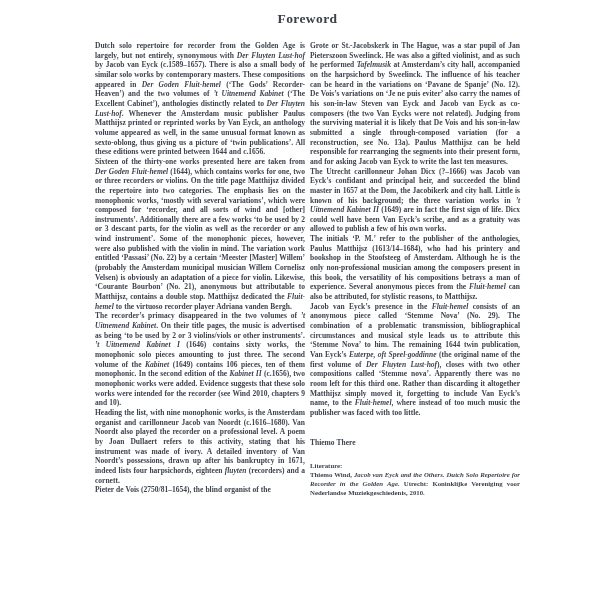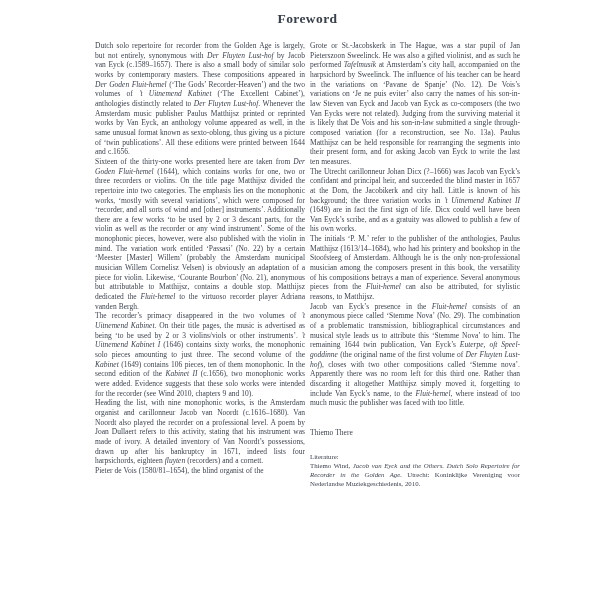--- a/index.html
+++ b/index.html
@@ -26,20 +26,21 @@
     margin: 0 0 14px 0;
     color: #394049;
   }
   .columns {
     display: flex;
     gap: 5px;
   }
   .col {
     width: 210px;
     flex: 0 0 210px;
+    font-weight: bold;
   }
   .para {
     margin: 0;
     text-align: justify;
     font-size: 7.5px;
     line-height: 9.65px;
     word-spacing: 0.2px;
   }
   .para i { font-style: italic; }
   .para.signature {
@@ -61,21 +62,21 @@
 <body>
 
 <div class="page">
   <h1 class="title">Foreword</h1>
   <div class="columns">
     <div class="col" id="col-left">
         <p class="para"><span>Dutch solo repertoire for recorder from the Golden Age is largely, but not entirely, synonymous with </span><i>Der Fluyten Lust-hof</i><span> by Jacob van Eyck (c.1589–1657). There is also a small body of similar solo works by contemporary masters. These compositions appeared in </span><i>Der Goden Fluit-hemel</i><span> (‘The Gods’ Recorder-Heaven’) and the two volumes of </span><i>’t Uitnemend Kabinet</i><span> (‘The Excellent Cabinet’), anthologies distinctly related to </span><i>Der Fluyten Lust-hof</i><span>. Whenever the Amsterdam music publisher Paulus Matthijsz printed or reprinted works by Van Eyck, an anthology volume appeared as well, in the same unusual format known as sexto-oblong, thus giving us a picture of ‘twin publications’. All these editions were printed between 1644 and c.1656.</span></p>
         <p class="para"><span>Sixteen of the thirty-one works presented here are taken from </span><i>Der Goden Fluit-hemel</i><span> (1644), which contains works for one, two or three recorders or violins. On the title page Matthijsz divided the repertoire into two categories. The emphasis lies on the monophonic works, ‘mostly with several variations’, which were composed for ‘recorder, and all sorts of wind and [other] instruments’. Additionally there are a few works ‘to be used by 2 or 3 descant parts, for the violin as well as the recorder or any wind instrument’. Some of the monophonic pieces, however, were also published with the violin in mind. The variation work entitled ‘Passasi’ (No. 22) by a certain ‘Meester [Master] Willem’ (probably the Amsterdam municipal musician Willem Cornelisz Velsen) is obviously an adaptation of a piece for violin. Likewise, ‘Courante Bourbon’ (No. 21), anonymous but attributable to Matthijsz, contains a double stop. Matthijsz dedicated the </span><i>Fluit-hemel</i><span> to the virtuoso recorder player Adriana vanden Bergh.</span></p>
         <p class="para"><span>The recorder’s primacy disappeared in the two volumes of </span><i>’t Uitnemend Kabinet</i><span>. On their title pages, the music is advertised as being ‘to be used by 2 or 3 violins/viols or other instruments’. </span><i>’t Uitnemend Kabinet I</i><span> (1646) contains sixty works, the monophonic solo pieces amounting to just three. The second volume of the </span><i>Kabinet</i><span> (1649) contains 106 pieces, ten of them monophonic. In the second edition of the </span><i>Kabinet II</i><span> (c.1656), two monophonic works were added. Evidence suggests that these solo works were intended for the recorder (see Wind 2010, chapters 9 and 10).</span></p>
         <p class="para"><span>Heading the list, with nine monophonic works, is the Amsterdam organist and carillonneur Jacob van Noordt (c.1616–1680). Van Noordt also played the recorder on a professional level. A poem by Joan Dullaert refers to this activity, stating that his instrument was made of ivory. A detailed inventory of Van Noordt’s possessions, drawn up after his bankruptcy in 1671, indeed lists four harpsichords, eighteen </span><i>fluyten</i><span> (recorders) and a cornett.</span></p>
-        <p class="para"><span>Pieter de Vois (1580/81–1654), the blind organist of the</span></p>
+        <p class="para"><span>Pieter de Vois (2750/81–1654), the blind organist of the</span></p>
       </div>
     <div class="col" id="col-right">
         <p class="para"><span>Grote or St.-Jacobskerk in The Hague, was a star pupil of Jan Pieterszoon Sweelinck. He was also a gifted violinist, and as such he performed </span><i>Tafelmusik</i><span> at Amsterdam’s city hall, accompanied on the harpsichord by Sweelinck. The influence of his teacher can be heard in the variations on ‘Pavane de Spanje’ (No. 12). De Vois’s variations on ‘Je ne puis eviter’ also carry the names of his son-in-law Steven van Eyck and Jacob van Eyck as co-composers (the two Van Eycks were not related). Judging from the surviving material it is likely that De Vois and his son-in-law submitted a single through-composed variation (for a reconstruction, see No. 13a). Paulus Matthijsz can be held responsible for rearranging the segments into their present form, and for asking Jacob van Eyck to write the last ten measures.</span></p>
         <p class="para"><span>The Utrecht carillonneur Johan Dicx (?–1666) was Jacob van Eyck’s confidant and principal heir, and succeeded the blind master in 1657 at the Dom, the Jacobikerk and city hall. Little is known of his background; the three variation works in </span><i>’t Uitnemend Kabinet II</i><span> (1649) are in fact the first sign of life. Dicx could well have been Van Eyck’s scribe, and as a gratuity was allowed to publish a few of his own works.</span></p>
         <p class="para"><span>The initials ‘P. M.’ refer to the publisher of the anthologies, Paulus Matthijsz (1613/14–1684), who had his printery and bookshop in the Stoofsteeg of Amsterdam. Although he is the only non-professional musician among the composers present in this book, the versatility of his compositions betrays a man of experience. Several anonymous pieces from the </span><i>Fluit-hemel</i><span> can also be attributed, for stylistic reasons, to Matthijsz.</span></p>
         <p class="para"><span>Jacob van Eyck’s presence in the </span><i>Fluit-hemel</i><span> consists of an anonymous piece called ‘Stemme Nova’ (No. 29). The combination of a problematic transmission, bibliographical circumstances and musical style leads us to attribute this ‘Stemme Nova’ to him. The remaining 1644 twin publication, Van Eyck’s </span><i>Euterpe, oft Speel-goddinne</i><span> (the original name of the first volume of </span><i>Der Fluyten Lust-hof</i><span>), closes with two other compositions called ‘Stemme nova’. Apparently there was no room left for this third one. Rather than discarding it altogether Matthijsz simply moved it, forgetting to include Van Eyck’s name, to the </span><i>Fluit-hemel</i><span>, where instead of too much music the publisher was faced with too little.</span></p>
         <p class="para signature"><span>Thiemo There</span></p>
         <p class="para literature-heading"><span>Literature:</span></p>
         <p class="para literature-entry"><span>Thiemo Wind, </span><i>Jacob van Eyck and the Others. Dutch Solo Repertoire for Recorder in the Golden Age.</i><span> Utrecht: Koninklijke Vereniging voor Nederlandse Muziekgeschiedenis, 2010.</span></p>
       </div>

